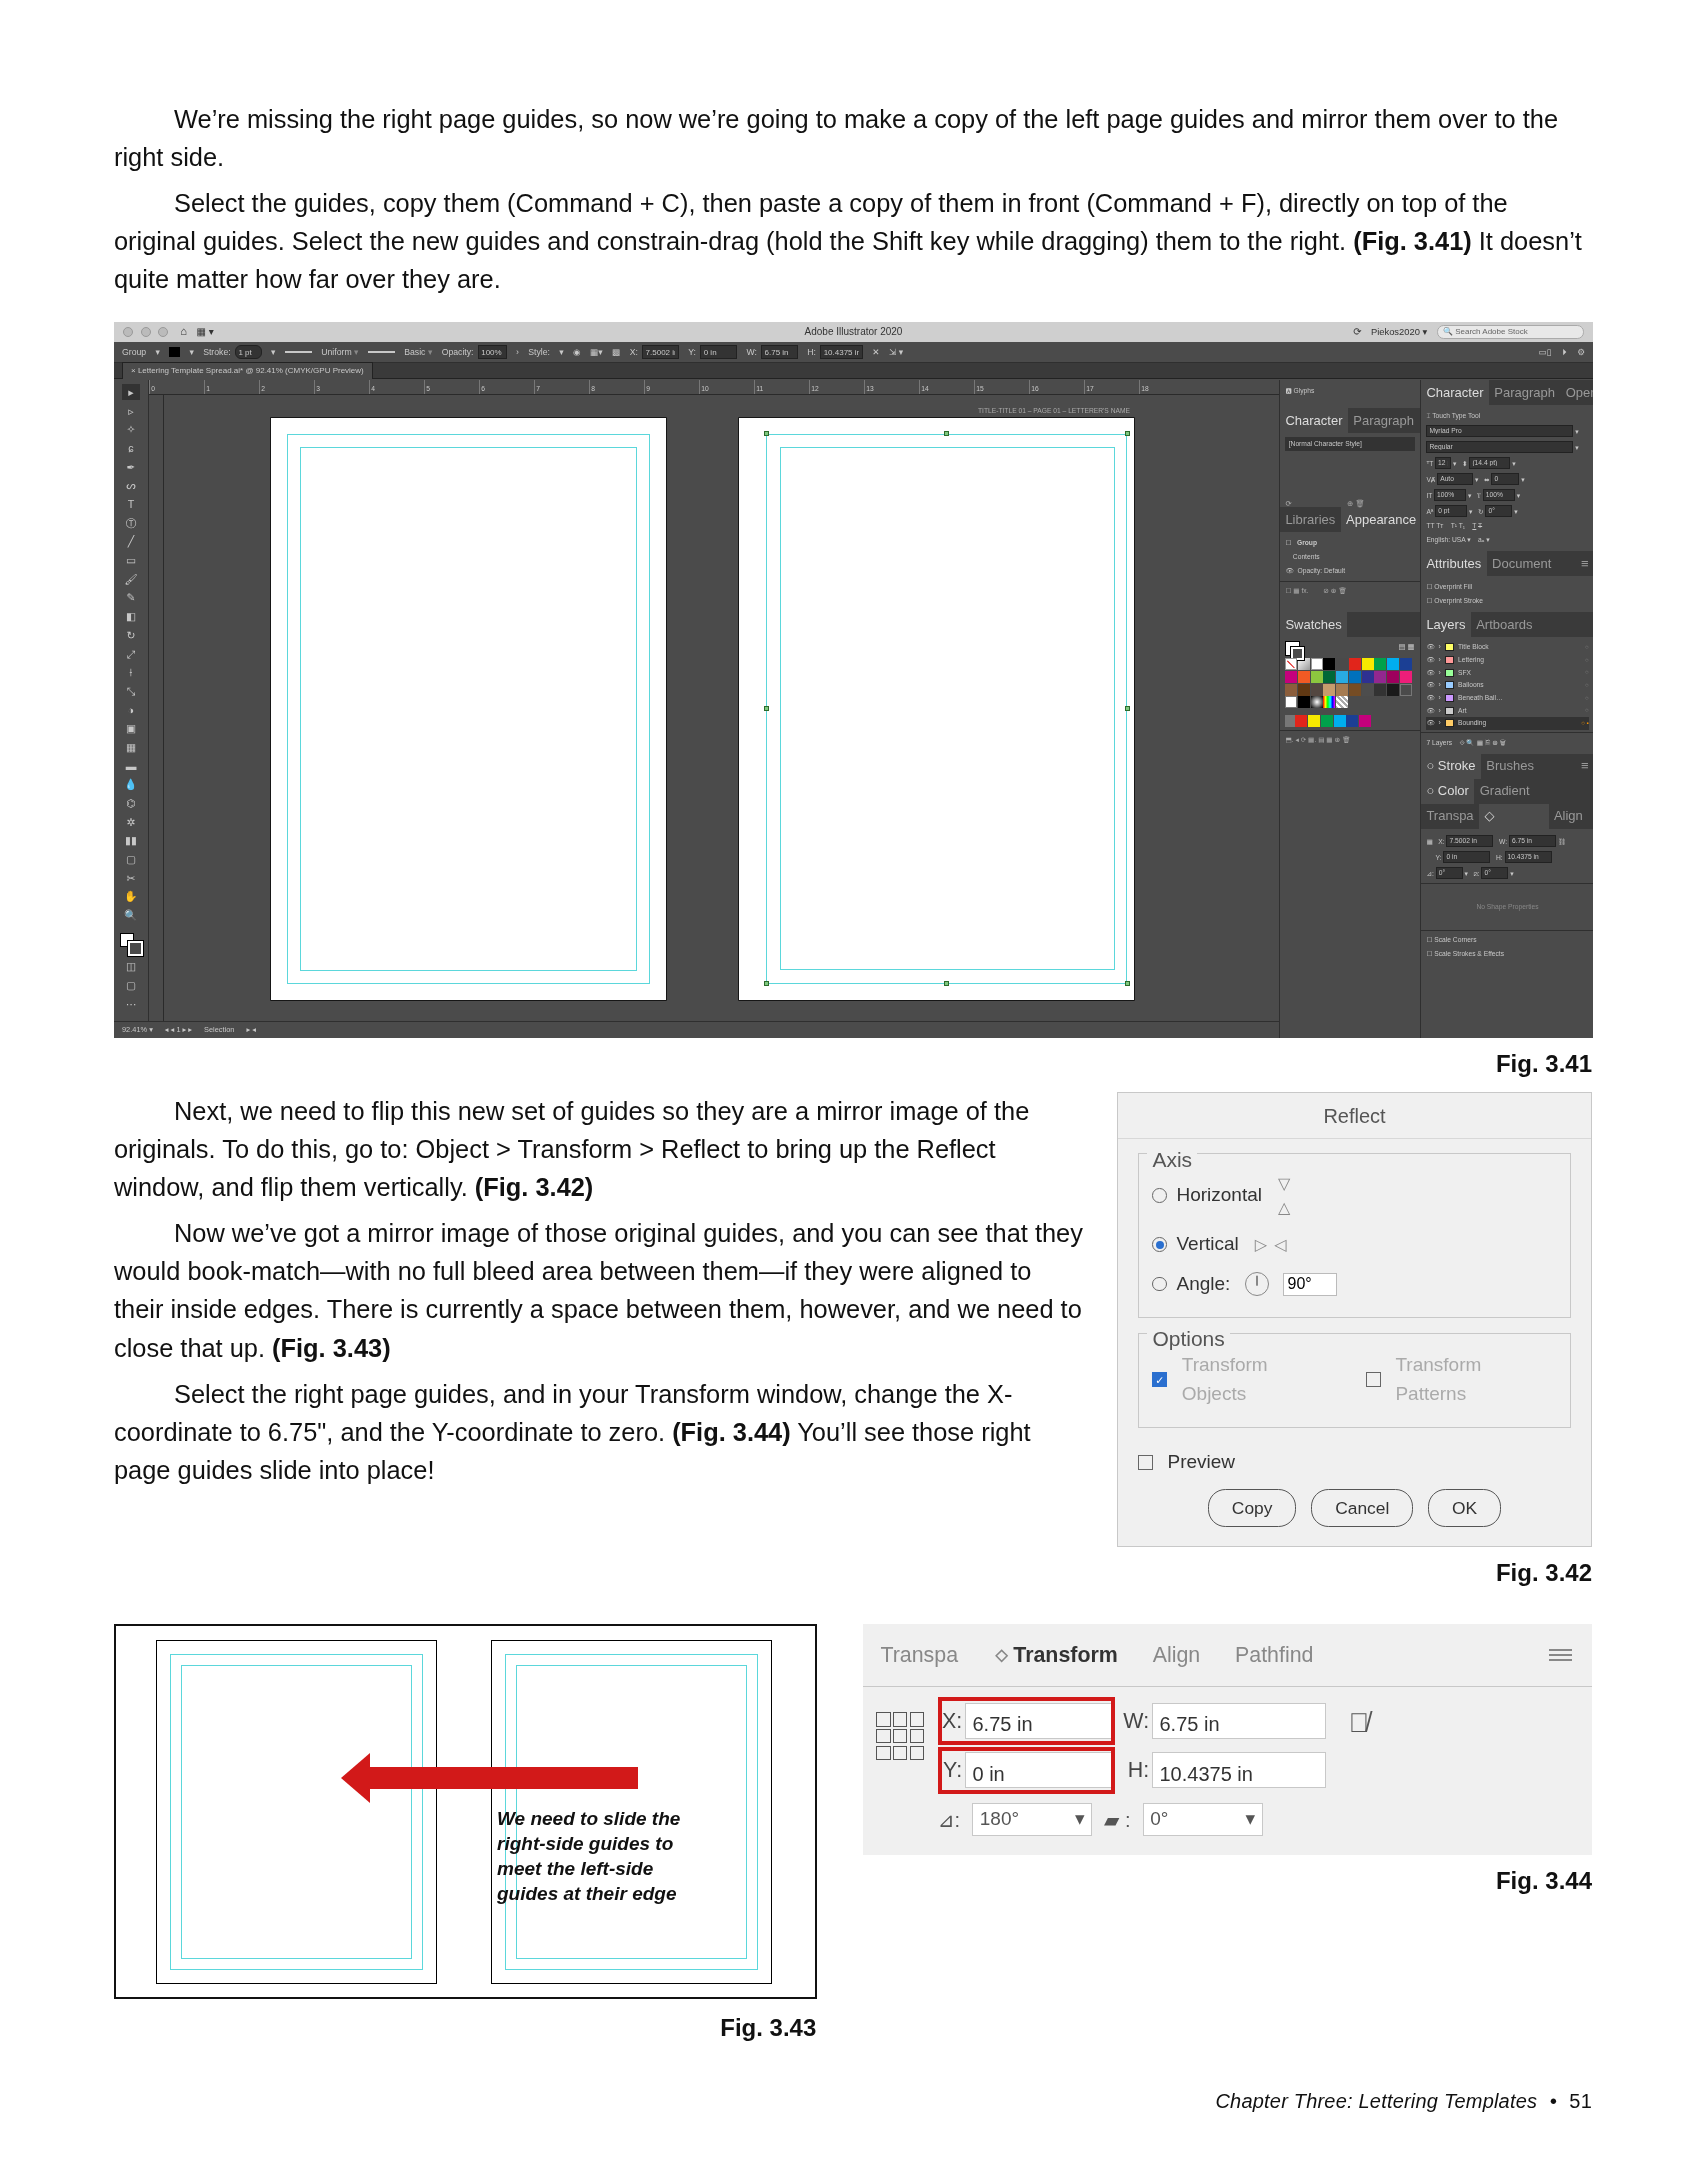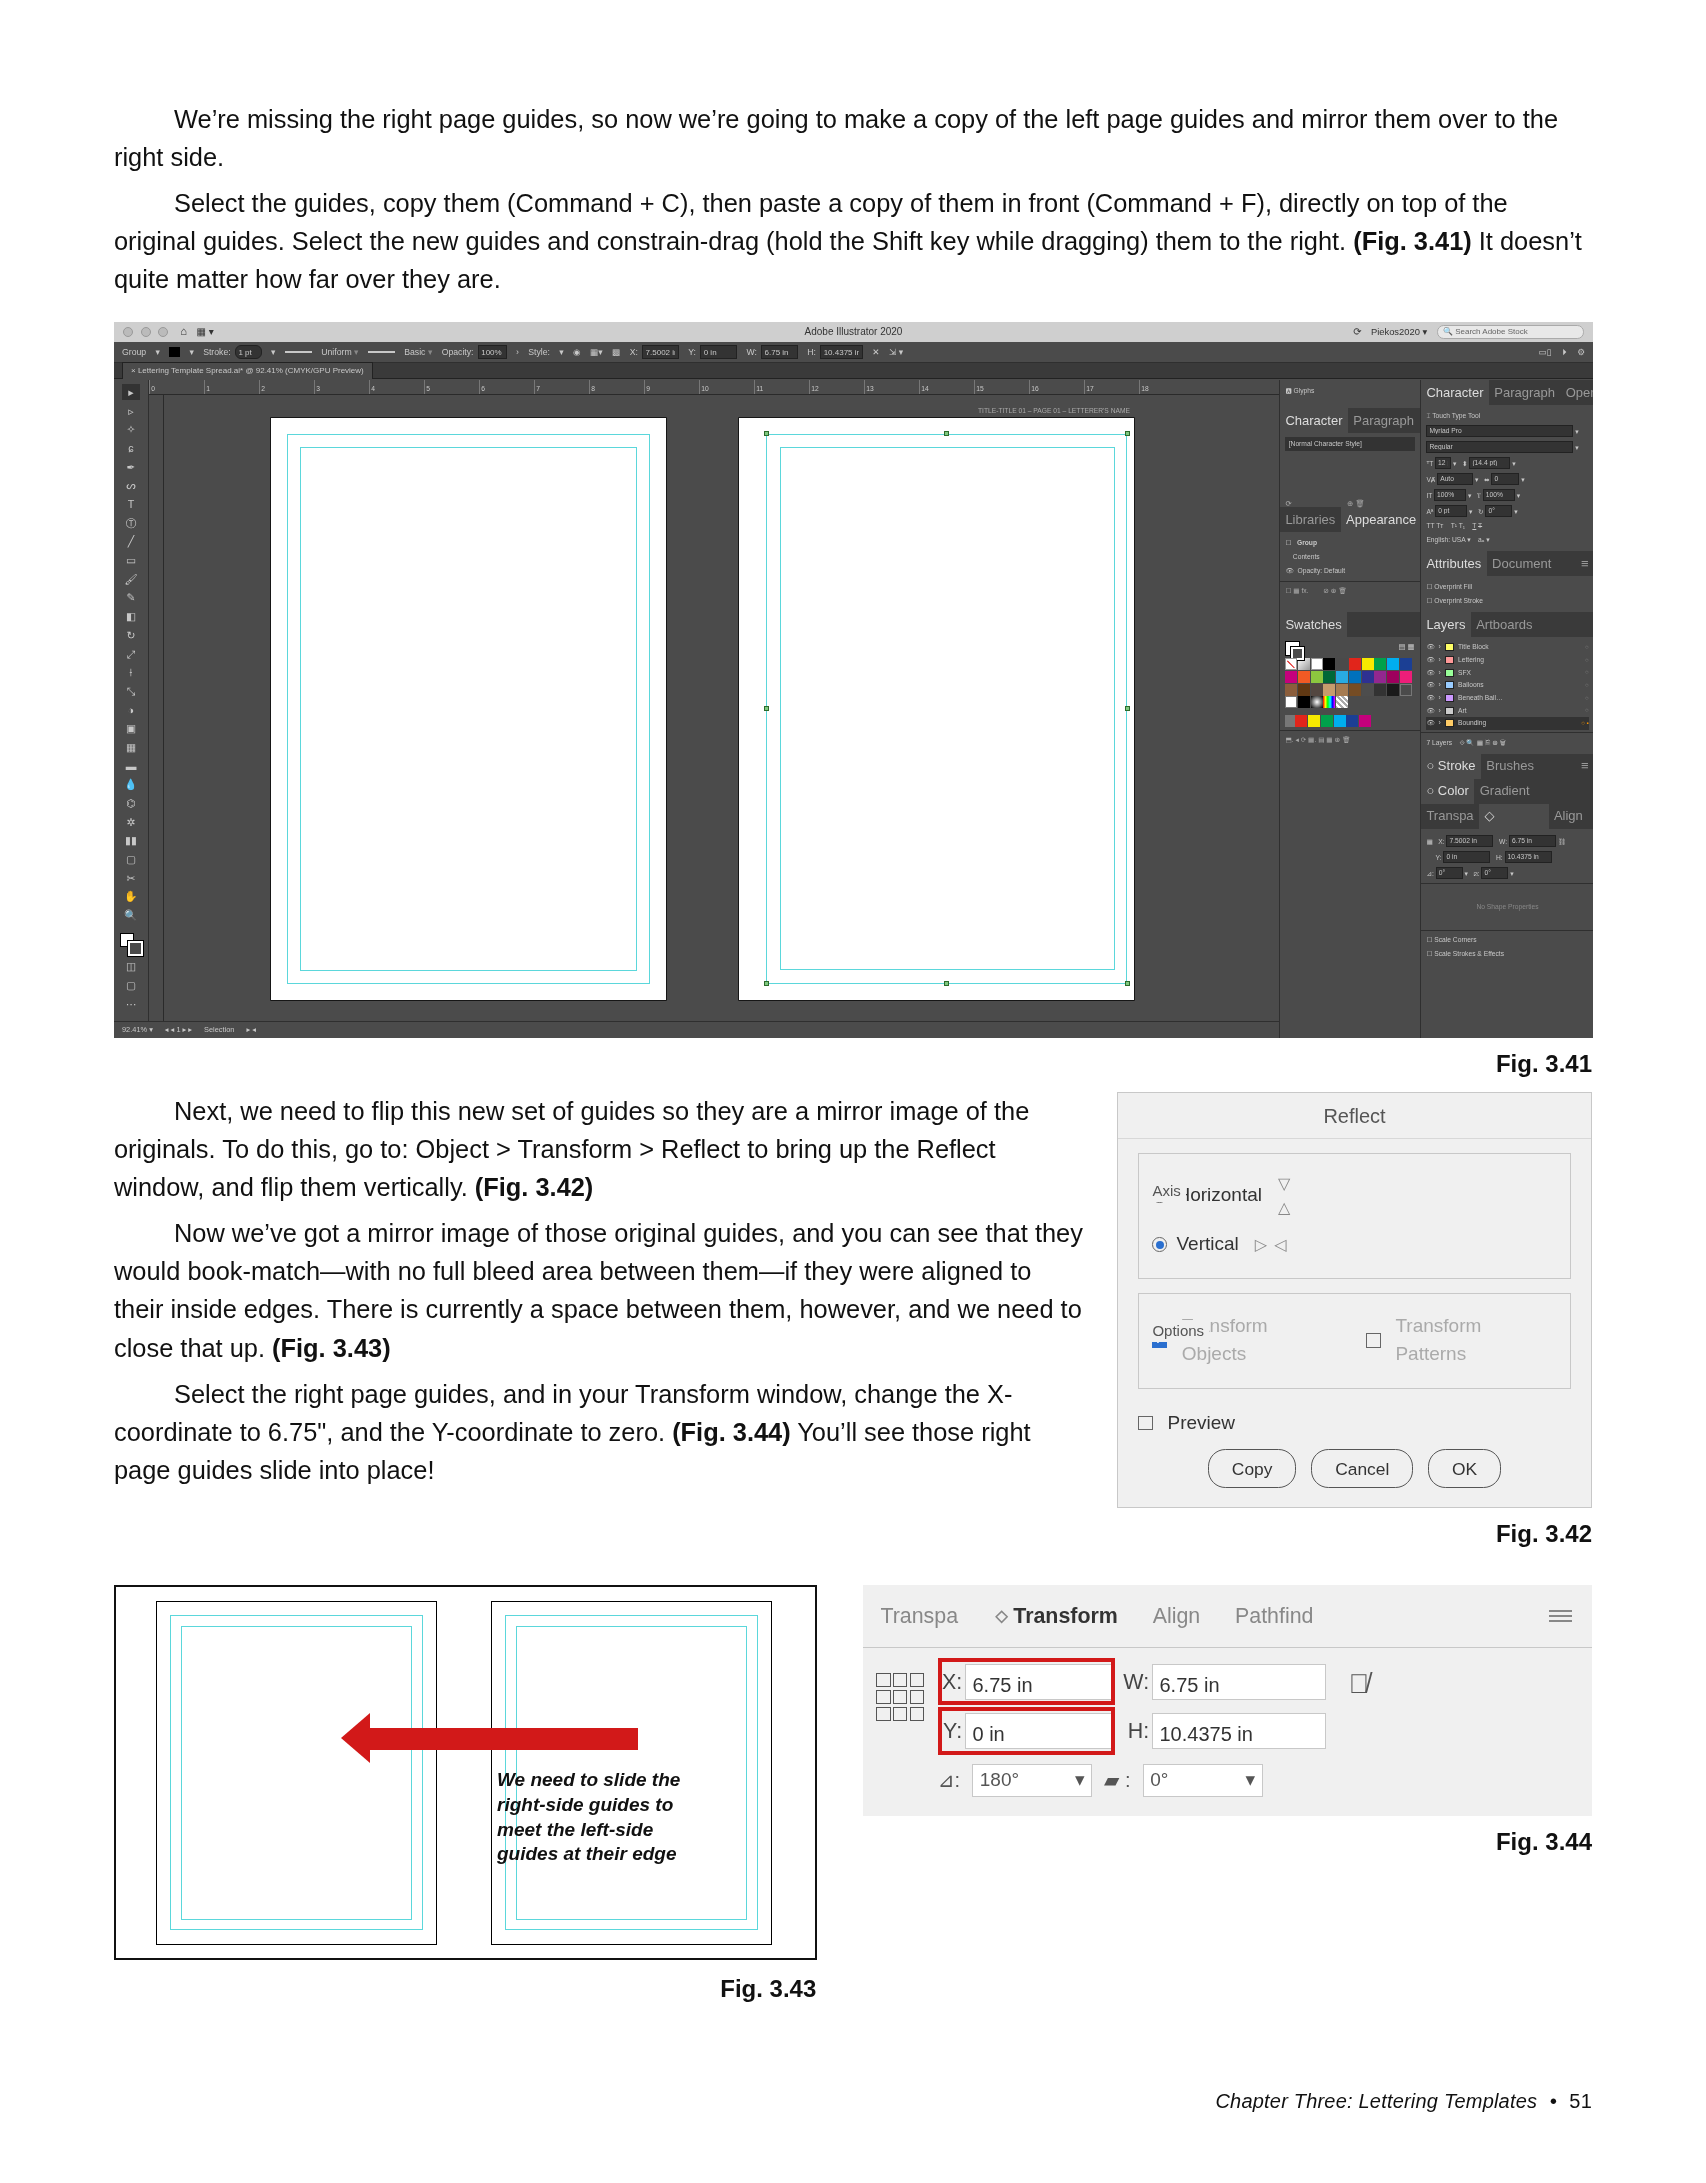--- a/index.html
+++ b/index.html
@@ -129,21 +129,21 @@
 
   .fig342 {
     width:475px; background:#f0f0f0;
     border:0.7px solid #c8c8c8;
     font-family: "Segoe UI", Arial, sans-serif;
     color:#333;
   }
   .dlg-title { text-align:center; font-size:20px; padding:8px 0 6.7px 0; border-bottom:0.7px solid #d8d8d8; color:#555;}
   .dlg-body { padding: 14.7px 20px 19px 20px; font-size:19px; }
   .fieldset { border:0.7px solid #c8c8c8; padding:12px 13.4px 13.4px 13.4px; margin-bottom:14.7px; position:relative; }
-  .legend { position:absolute; top:-10.7px; left:8px; background:#f0f0f0; padding:0 5.4px; font-size:15px; color:#555;margin-top:36px; }
+  .legend { position:absolute; top:-10.7px; left:8px; background:#f0f0f0; padding:0 5.4px; font-size:21px; color:#555; }
   .opt-row { display:flex; align-items:center; gap:9.4px; padding:5.4px 0; font-size:19px; color:#333; }
   .radio { width:14.7px; height:14.7px; border:1.3px solid #666; border-radius:50%; display:inline-flex; align-items:center; justify-content:center; }
   .radio.sel::after { content:""; width:8px; height:8px; background:#2a6fcf; border-radius:50%; }
   .angle-field { width:54px; height:23px; border:0.7px solid #bbb; background:#fff; font-size:16px; padding-left:4px; margin-left:4px; }
   .angle-knob { width:24px; height:24px; border:1.3px solid #888; border-radius:50%; display:inline-flex; align-items:center; justify-content:center; margin-left:5.4px; }
   .angle-knob::after { content:""; width:1.3px; height:9.4px; background:#888; transform:translateY(-3.3px); }
   .axis-icon { color:#888; font-size:16px; letter-spacing:1.3px; margin-left:6.7px; }
   .chk { width:14.7px; height:14.7px; border:1.3px solid #666; display:inline-flex; align-items:center; justify-content:center; margin-right:5.4px; }
   .chk.on { background:#2a6fcf; border-color:#2a6fcf; color:#fff; font-size:10.7px; }
   .opt-dim { color:#aaa; }
@@ -618,20 +618,26 @@
             <div class="opt-row">
               <span class="radio"></span>
                 <span>Horizontal</span>
               <span class="axis-icon">▽<br>△</span>
             </div>
             <div class="opt-row">
               <span class="radio sel"></span>
                 <span>Vertical</span>
               <span class="axis-icon">▷ ◁</span>
             </div>
+            <div class="opt-row">
+              <span class="radio"></span>
+                <span>Angle:</span>
+              <span class="angle-knob"></span>
+              <input class="angle-field" value="90°" style="">
+            </div>
           </div>
           <div class="fieldset">
             <div class="legend">Options</div>
             <div class="opt-row opt-dim">
               <span class="chk on">✓</span>
               <span>Transform Objects</span>
               &nbsp;&nbsp;
               <span class="chk"></span>
               <span>Transform Patterns</span>
             </div>

